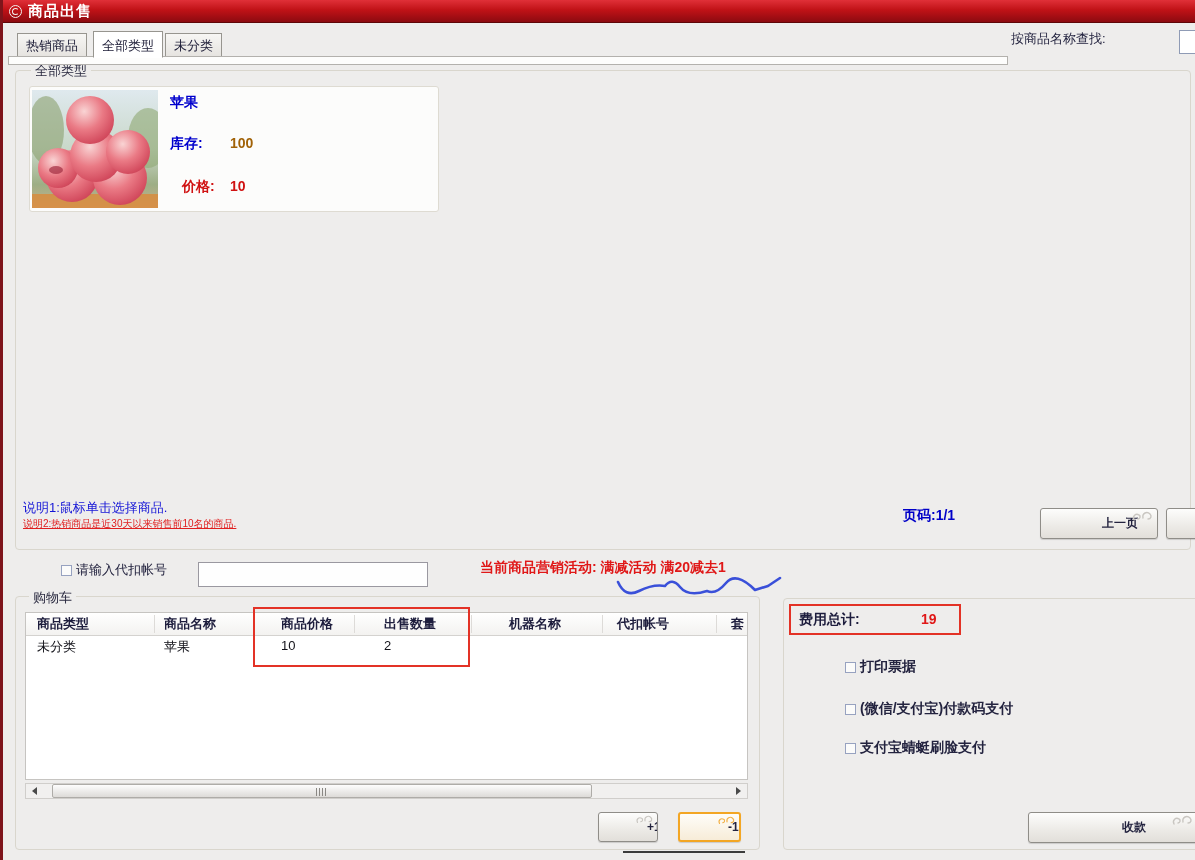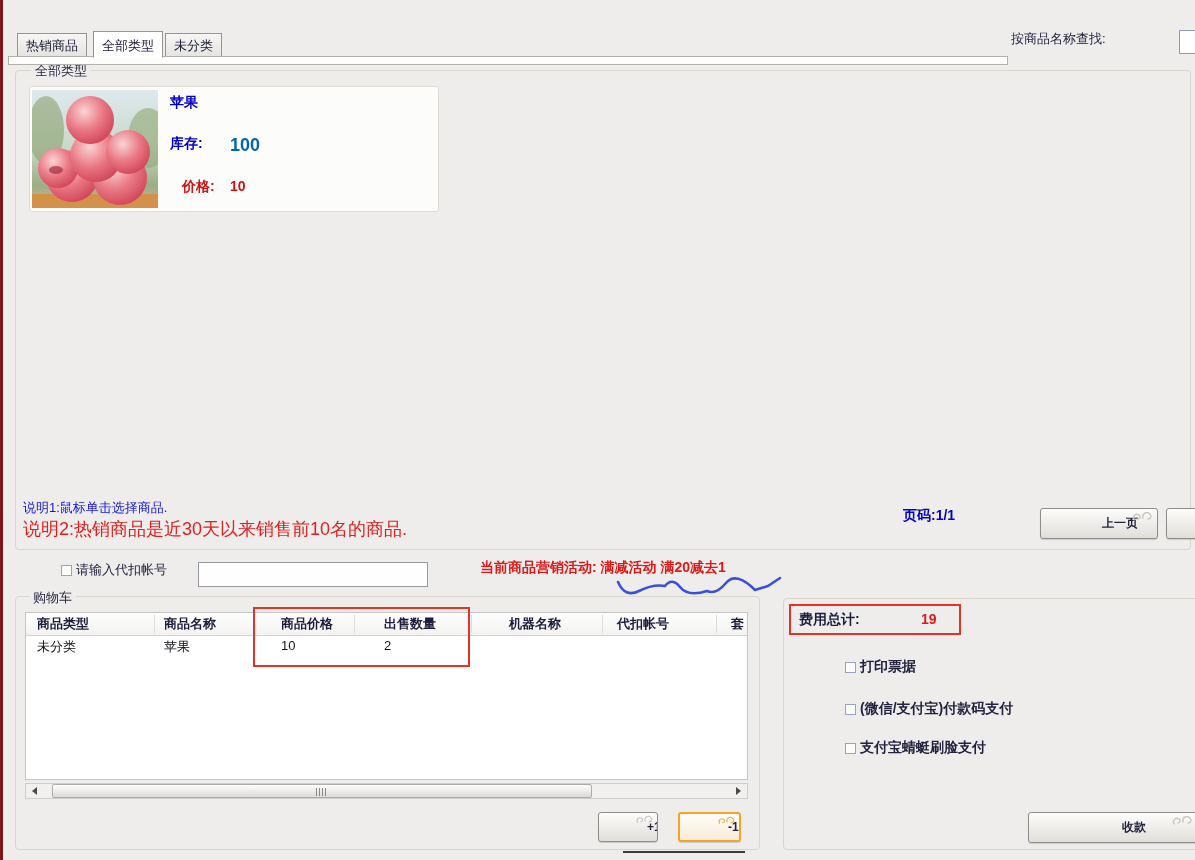--- a/index.html
+++ b/index.html
@@ -29,26 +29,26 @@
     background:#ffffff;border:1px solid #8f9bb5;box-sizing:border-box;}
   
   .gbox{position:absolute;border:1px solid #d9d6cd;border-radius:4px;box-sizing:border-box;}
   .gbox-label{position:absolute;font-size:13px;color:#2a2a40;background:#eeedec;padding:0 4px;}
   
   .card{position:absolute;left:26px;top:86px;width:410px;height:126px;background:#fcfcfb;
     border:1px solid #dedbd2;border-radius:3px;box-sizing:border-box;}
   .card img, .card svg{position:absolute;}
   .p-name{position:absolute;left:140px;top:7px;font-size:14px;font-weight:bold;color:#0000cd;}
   .p-lab-stock{position:absolute;left:140px;top:48px;font-size:14px;font-weight:bold;color:#0000cd;}
-  .p-val-stock{position:absolute;left:200px;top:48px;font-size:18px;font-weight:bold;color:#0369a1;}
+  .p-val-stock{position:absolute;left:200px;top:48px;font-size:14px;font-weight:bold;color:#a16207;}
   .p-lab-price{position:absolute;left:140px;top:91px;font-size:14px;font-weight:bold;color:#d01212;margin-left:12px;}
   .p-val-price{position:absolute;left:200px;top:91px;font-size:14px;font-weight:bold;color:#d01212;}
   
   .note1{position:absolute;left:20px;top:499px;font-size:13px;color:#1414d6;}
-  .note2{position:absolute;left:20px;top:517px;font-size:18px;color:#e02020;}
+  .note2{position:absolute;left:20px;top:517px;font-size:10px;color:#e02020;text-decoration:underline;}
   .pageno{position:absolute;left:900px;top:507px;font-size:14px;font-weight:bold;color:#0000c8;}
   
   .btn{position:absolute;background:linear-gradient(#fdfdfc,#eceae6 60%,#e2dfda);
     border:1px solid #8f8d88;border-radius:3px;box-sizing:border-box;
     font-size:12px;font-weight:bold;color:#23233f;text-align:center;overflow:hidden;
     box-shadow:0 1px 1px rgba(0,0,0,0.15);padding-left:48px;}
   .btn .swirl{position:absolute;right:2px;top:1px;}
   .btn.orange{border:2px solid #f3a624;background:linear-gradient(#fefdf9,#f7ecd8);}
   
   .cbrow{position:absolute;display:flex;align-items:center;margin-left:44px;}
@@ -84,20 +84,24 @@
   
   .total-label{position:absolute;left:796px;top:611px;font-size:14px;font-weight:bold;color:#1d1d3d;}
   .total-value{position:absolute;left:918px;top:611px;font-size:14px;font-weight:bold;color:#e01818;}
   .underline-dark{position:absolute;left:620px;top:851px;width:122px;height:2px;background:#3c3c3c;}
 </style>
 </head>
 <body>
 
 <div id="win">
 
+  <div class="titlebar">
+    <span class="title-icon"></span>
+    <span class="title-text">商品出售</span>
+  </div>
 
   <div class="tab" style="left:14px;">热销商品</div>
   <div class="tab sel" style="left:90px;">全部类型</div>
   <div class="tab" style="left:162px;">未分类</div>
   <div class="tabstrip"></div>
 
   <div class="search-label">按商品名称查找:</div>
   <div class="search-input"></div>
 
   <div class="gbox" style="left:12px;top:70px;width:1176px;height:480px;"></div>

